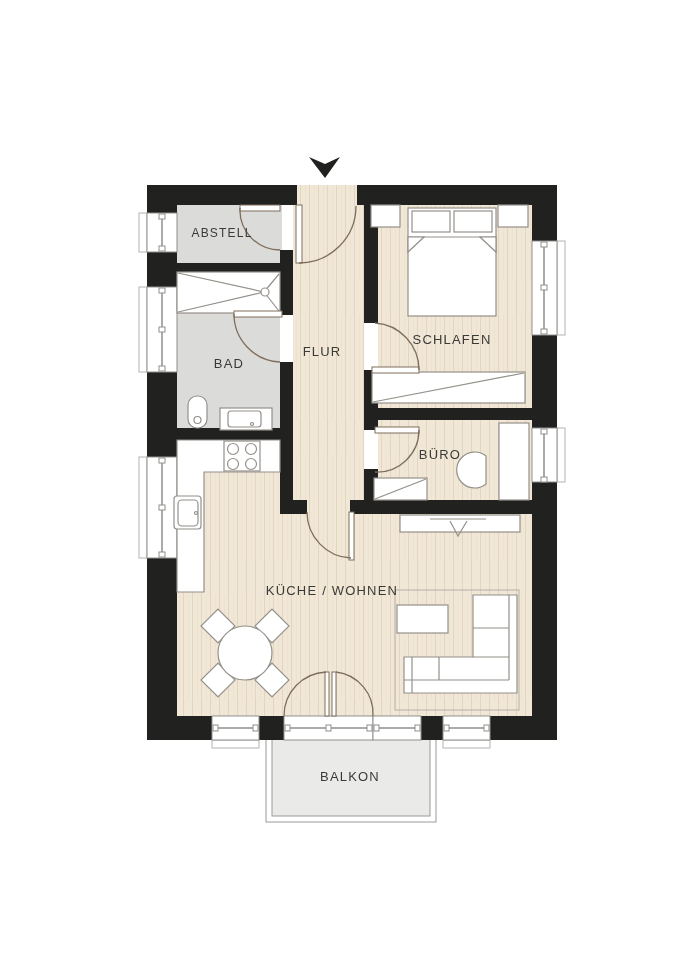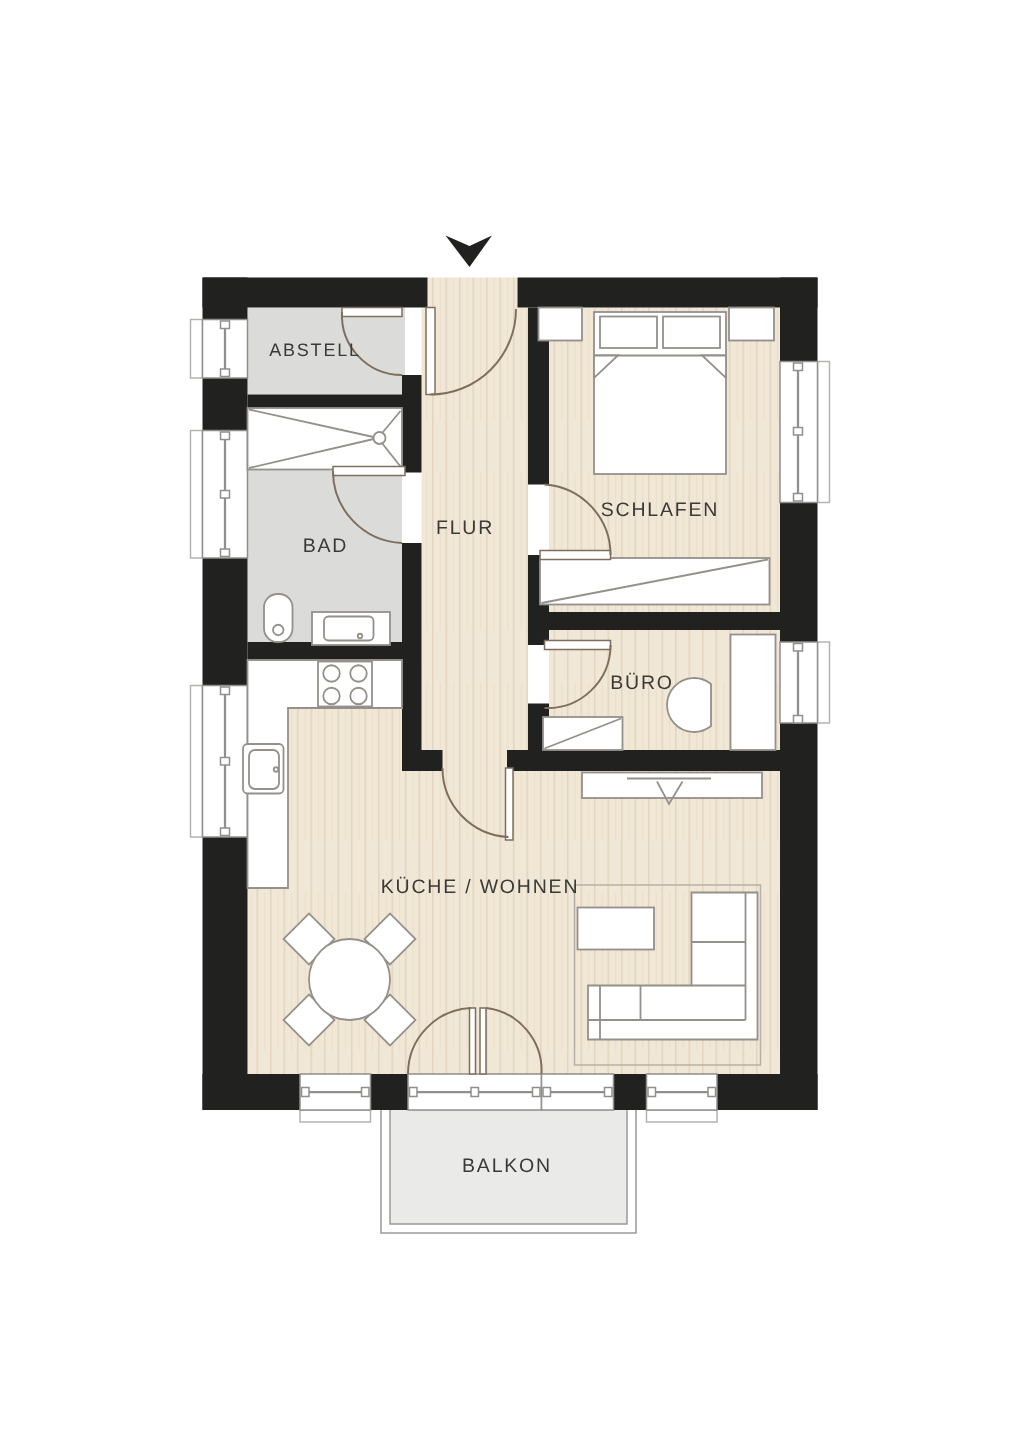--- a/index.html
+++ b/index.html
@@ -1,16 +1,16 @@
 <!DOCTYPE html>
 <html style="--background: #ffffff; --wall: #21211f; --wood_floor: #f1e7d6; --wood_grain: #e3d5bf; --wet_room_floor: #dbdbd9; --balcony_floor: #eaeae8; --furniture_fill: #ffffff; --furniture_stroke: #94908a; --door_arc: #7e6e5d; --label_text: #3a3a38;"><head>
 <meta charset="utf-8">
 <style>
   html,body{margin:0;padding:0;background:#ffffff;}
-  .page{width:664px;height:960px;position:relative;background:var(--background,#fff);overflow:hidden;}
+  .page{width:664px;height:960px;position:relative;background:var(--background,#fff);overflow:hidden;margin-left:12px;}
   svg{display:block;}
   .wall{fill:var(--wall,#21211f);stroke:none;}
   .wood{fill:url(#woodgrain);}
   .grayfloor{fill:var(--wet_room_floor,#dbdbd9);}
   .balconyfloor{fill:var(--balcony_floor,#eaeae8);stroke:#9a9a98;stroke-width:1;}
   .balconyframe{fill:none;stroke:#9a9a98;stroke-width:1;}
   .furn{fill:var(--furniture_fill,#fff);stroke:var(--furniture_stroke,#94908a);stroke-width:1.2;}
   .furnline{fill:none;stroke:var(--furniture_stroke,#94908a);stroke-width:1.2;}
   .thinline{fill:none;stroke:#b5b0a8;stroke-width:1;}
   .arc{fill:none;stroke:var(--door_arc,#7e6e5d);stroke-width:1.3;}

